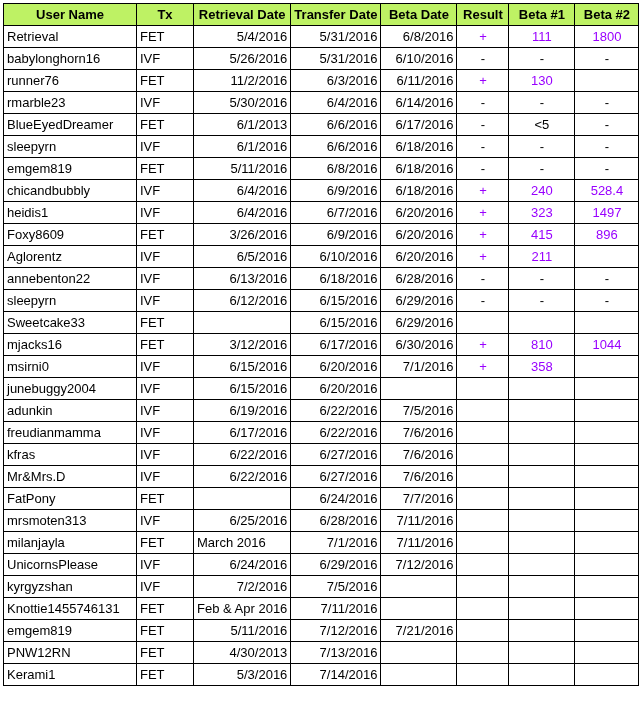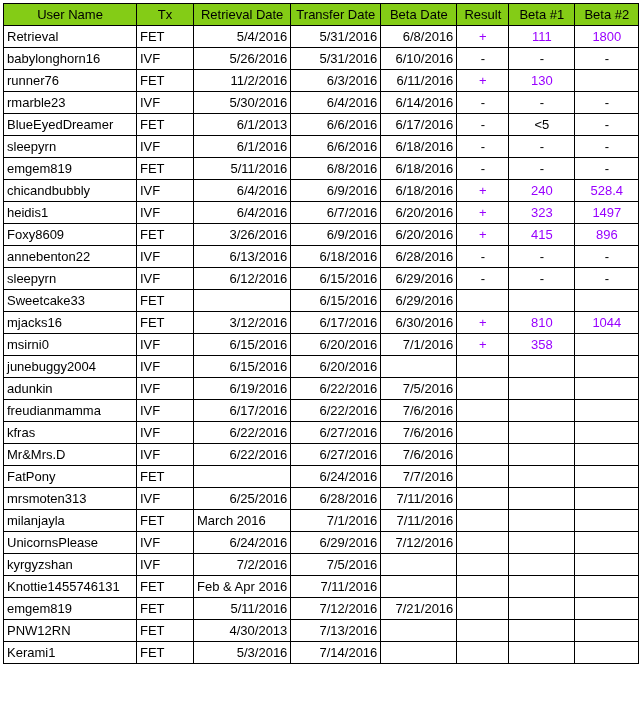--- a/index.html
+++ b/index.html
@@ -14,22 +14,22 @@
   }
   table.sheet th, table.sheet td {
     border: 1px solid #000;
     height: 21px;
     padding: 0 3px;
     white-space: nowrap;
     overflow: hidden;
     line-height: 20px;
   }
   table.sheet th {
-    background: #84cc16;
-    font-weight: normal;
+    background: #bef264;
+    font-weight: bold;
     text-align: center;
     height: 21px;
   }
   td.left { text-align: left; }
   td.right { text-align: right; }
   td.center { text-align: center; }
   td.purple { color: #9900ff; }
   col.c-user { width: 133px; }
   col.c-tx { width: 57px; }
   col.c-ret { width: 96px; }
@@ -160,20 +160,30 @@
         <td class="left">Foxy8609</td>
         <td class="left">FET</td>
         <td class="right">3/26/2016</td>
         <td class="right">6/9/2016</td>
         <td class="right">6/20/2016</td>
         <td class="center purple">+</td>
         <td class="center purple">415</td>
         <td class="center purple">896</td>
       </tr>
       <tr>
+        <td class="left">Aglorentz</td>
+        <td class="left">IVF</td>
+        <td class="right">6/5/2016</td>
+        <td class="right">6/10/2016</td>
+        <td class="right">6/20/2016</td>
+        <td class="center purple">+</td>
+        <td class="center purple">211</td>
+        <td class="center purple"></td>
+      </tr>
+      <tr>
         <td class="left">annebenton22</td>
         <td class="left">IVF</td>
         <td class="right">6/13/2016</td>
         <td class="right">6/18/2016</td>
         <td class="right">6/28/2016</td>
         <td class="center">-</td>
         <td class="center">-</td>
         <td class="center">-</td>
       </tr>
       <tr>

